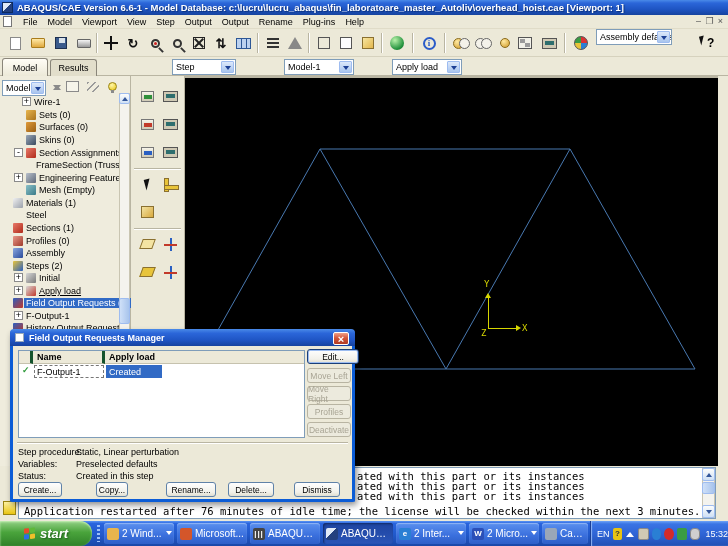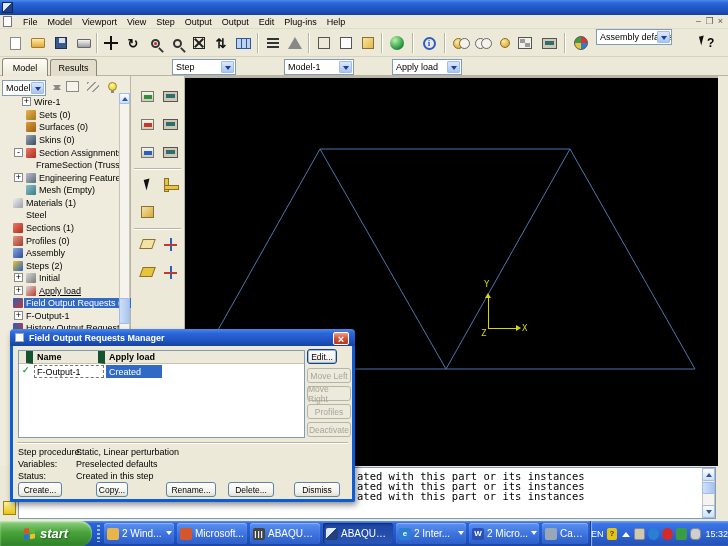--- a/index.html
+++ b/index.html
@@ -131,21 +131,21 @@
   .trlab{position:absolute;color:#d6d600;font-size:9px;font-family:"DejaVu Sans Mono",monospace}
 
   
   .dialog{left:10px;top:330px;width:345px;height:172px;background:#ece9d8;border:3px solid #0b5cd6;border-top:none;border-radius:4px 4px 2px 2px;z-index:40;box-shadow:2px 3px 6px rgba(0,0,0,.45)}
   .dtitle{position:absolute;left:-3px;top:-1px;width:345px;height:17px;background:linear-gradient(180deg,#4a8ae8 0%,#2b66d9 25%,#1f55c4 65%,#16439f 100%);border-radius:4px 4px 0 0;display:flex;align-items:center;color:#fff;font-weight:bold}
   .dtitle .dicon{width:9px;height:9px;background:#fff;border:1px solid #9ab;margin:0 5px 0 5px}
   .dclose{position:absolute;right:3px;top:2px;width:16px;height:13px;border:1px solid #fff;border-radius:2px;background:linear-gradient(180deg,#f0a089,#d4563a 45%,#b03a22);display:flex;align-items:center;justify-content:center}
   .dclose::after{content:"\00d7";color:#fff;font-weight:bold;font-size:11px;line-height:10px}
   .dbody{position:absolute;left:0;top:16px;right:0;bottom:0}
   .dtable{position:absolute;left:5px;top:4px;width:287px;height:88px;background:#fff;border:1px solid #7f9db9}
-  .dth{position:absolute;top:0;height:13px;font-weight:bold;background:#ece9d8;border-bottom:1px solid #c6c2ae;border-right:7px solid #14532d;display:flex;align-items:center;padding-left:4px}
+  .dth{position:absolute;top:0;height:13px;font-weight:bold;background:#ece9d8;border-bottom:1px solid #c6c2ae;border-right:3px solid #14532d;display:flex;align-items:center;padding-left:4px}
   .dcheck{position:absolute;left:3px;top:14px;color:#2f9a3a;font-weight:bold}
   .dcell-name{position:absolute;left:15px;top:14px;width:70px;height:13px;border:1px dashed #777;display:flex;align-items:center;padding-left:2px;background:#fff}
   .dcell-status{position:absolute;left:87px;top:14px;width:56px;height:13px;background:#316ac5;color:#fff;display:flex;align-items:center;padding-left:3px}
   .xpb{position:absolute;height:15px;background:linear-gradient(180deg,#fefefe,#f2f1ea 70%,#e2dfd0);border:1px solid #5f82a8;border-radius:3px;font-size:8.5px;display:flex;align-items:center;justify-content:center;color:#000}
   .xpb.focus{border-color:#1b3f77;box-shadow:inset 0 0 0 1px #9cbcf0}
   .xpb.dis{color:#a8a494;border-color:#b8b4a2;background:#eceadd}
   .dinfo-l{position:absolute;left:5px}
   .dinfo-v{position:absolute;left:63px}
   .dsep{position:absolute;left:4px;right:4px;height:2px;border-top:1px solid #b9b5a2;border-bottom:1px solid #fff}
 
@@ -160,52 +160,53 @@
   .startbtn{position:absolute;left:0;top:0;width:92px;height:25px;background:linear-gradient(180deg,#94d186 0%,#4aa43c 45%,#2f8128 100%);border-radius:0 12px 12px 0;display:flex;align-items:center;justify-content:center;gap:4px;box-shadow:inset 0 1px 2px #c6f0b8}
   .startbtn .flag{width:12px;height:12px;display:grid;grid-template-columns:5px 5px;grid-template-rows:5px 5px;gap:1px;transform:skewY(-6deg)}
   .flag i{border-radius:1px}
   .startbtn .stext{color:#fff;font-weight:bold;font-style:italic;font-size:13px;text-shadow:1px 1px 2px #1e5c1a}
   .qldots{position:absolute;left:97px;top:4px;width:3px;height:17px;background:repeating-linear-gradient(180deg,#9ec0f8 0 2px,transparent 2px 4px)}
   .taskbtn{position:absolute;top:2px;width:70px;height:21px;background:linear-gradient(180deg,#5b90ee,#3a6fdd 60%,#2e5fc8);border-radius:3px;display:flex;align-items:center;color:#fff;padding:0 3px;gap:3px;box-shadow:inset 0 1px 1px #8fb4f4;white-space:nowrap;overflow:hidden}
   .taskbtn.active{background:linear-gradient(180deg,#1e44a0,#2a55b8);box-shadow:inset 1px 1px 2px #122a66}
   .tbico{flex:0 0 12px;width:12px;height:12px;border-radius:2px;display:flex;align-items:center;justify-content:center;font-size:8px;font-weight:bold;color:#fff}
   .tbarrow{position:absolute;right:2px;top:8px;border:3px solid transparent;border-top:4px solid #fff}
   .tblabel{font-size:10px;overflow:hidden;text-overflow:ellipsis}
-  .tray{position:absolute;left:590px;top:0;width:138px;height:25px;background:linear-gradient(180deg,#6aa1f7 0%,#3a74e4 12%,#2e63d4 55%,#2250b4 100%);border-left:1px solid #1a3f96;box-shadow:inset 1px 0 1px #8fb4f4;display:flex;align-items:center;gap:3px;padding-left:0;color:#fff}
+  .tray{position:absolute;left:590px;top:0;width:138px;height:25px;background:linear-gradient(180deg,#6aa1f7 0%,#3a74e4 12%,#2e63d4 55%,#2250b4 100%);border-left:1px solid #1a3f96;box-shadow:inset 1px 0 1px #8fb4f4;display:flex;align-items:center;gap:3px;padding-left:6px;color:#fff}
   .tray-ic{width:12px;height:12px;border-radius:2px;display:flex;align-items:center;justify-content:center;font-size:8px;font-weight:bold}
   .tr-help{background:#e8c412;color:#333}
   .tr-chev{background:transparent;position:relative}
   .tr-chev::after{content:"";border:4px solid transparent;border-bottom:5px solid #fff;margin-top:-3px}
   .tr-print{background:#cfc9b4;border:1px solid #8a8a8a}
   .tr-upd{background:#2a7fd4;border-radius:50%}
   .tr-alert{background:#d42a2a;border-radius:50%}
   .tr-grn{background:#3a9c44}
   .tr-mouse{background:#cfcfcf;border:1px solid #888;border-radius:4px}
   .clock{font-size:9px;margin-left:2px}
 </style>
 </head>
 <body>
 
 <div class="abs titlebar">
   <span class="appicon"></span>
+  <span class="ttext">ABAQUS/CAE Version 6.6-1 - Model Database: c:\lucru\lucru_abaqus\fin_laboratoare_master_Autoliv\overhead_hoist.cae [Viewport: 1]</span>
 </div>
 <div class="winbtn wb-min" style="left:644px"></div>
 <div class="winbtn wb-res" style="left:663px"></div>
 <div class="winbtn wb-close" style="left:682px"></div>
 
 <div class="abs menubar">
   <span class="mdiicon"></span>
   <span class="menuitem">File</span>
   <span class="menuitem">Model</span>
   <span class="menuitem">Viewport</span>
   <span class="menuitem">View</span>
   <span class="menuitem">Step</span>
   <span class="menuitem">Output</span>
   <span class="menuitem">Output</span>
-  <span class="menuitem">Edit</span>
+  <span class="menuitem">Rename</span>
   <span class="menuitem">Plug-ins</span>
   <span class="menuitem">Help</span>
 </div>
 <span class="mdictrl" style="left:694px">–</span>
 <span class="mdictrl" style="left:705px">❐</span>
 <span class="mdictrl" style="left:716px">×</span>
 
 <div class="abs toolbar">
   <div class="tb" style="left:4px">
       <span class="ic-page"></span>
@@ -477,20 +478,21 @@
   <span class="trlab" style="left:337px;top:245px">X</span>
   <span class="trlab" style="left:296px;top:250px">Z</span>
 </div>
 
 <div class="abs msgarea">
   <span class="noteic"></span>
   <div class="msgbox">
     <span class="msgline" style="left:338px;top:2px">ated with this part or its instances</span>
     <span class="msgline" style="left:338px;top:12px">ated with this part or its instances</span>
     <span class="msgline" style="left:338px;top:22px">ated with this part or its instances</span>
+    <span class="msgline" style="left:5px;top:37px">Application restarted after 76 minutes of idle time; the license will be checked within the next 3 minutes.</span>
     <div class="vscroll" style="right:0;top:0;width:13px;height:50px"></div>
     <div class="sbtn up" style="right:0;top:0;width:13px;height:13px"></div>
     <div class="sbtn dn" style="right:0;top:37px;width:13px;height:13px"></div>
     <div class="sthumb" style="right:0;top:14px;width:13px;height:12px"></div>
   </div>
 </div>
 
 <div class="abs dialog">
   <div class="dtitle">
     <span class="dicon"></span>
@@ -507,21 +509,21 @@
           <span>Apply load</span>
         </div>
       <span class="dcheck">✓</span>
       <div class="dcell-name">
           <span>F-Output-1</span>
         </div>
       <div class="dcell-status">
           <span>Created</span>
         </div>
     </div>
-    <div class="xpb focus" style="left:294px;top:3px;width:30px">
+    <div class="xpb focus" style="left:294px;top:3px;width:52px">
         <span>Edit...</span>
       </div>
     <div class="xpb dis" style="left:294px;top:22px;width:44px">
         <span>Move Left</span>
       </div>
     <div class="xpb dis" style="left:294px;top:40px;width:44px">
         <span>Move Right</span>
       </div>
     <div class="xpb dis" style="left:294px;top:58px;width:44px">
         <span>Profiles</span>

